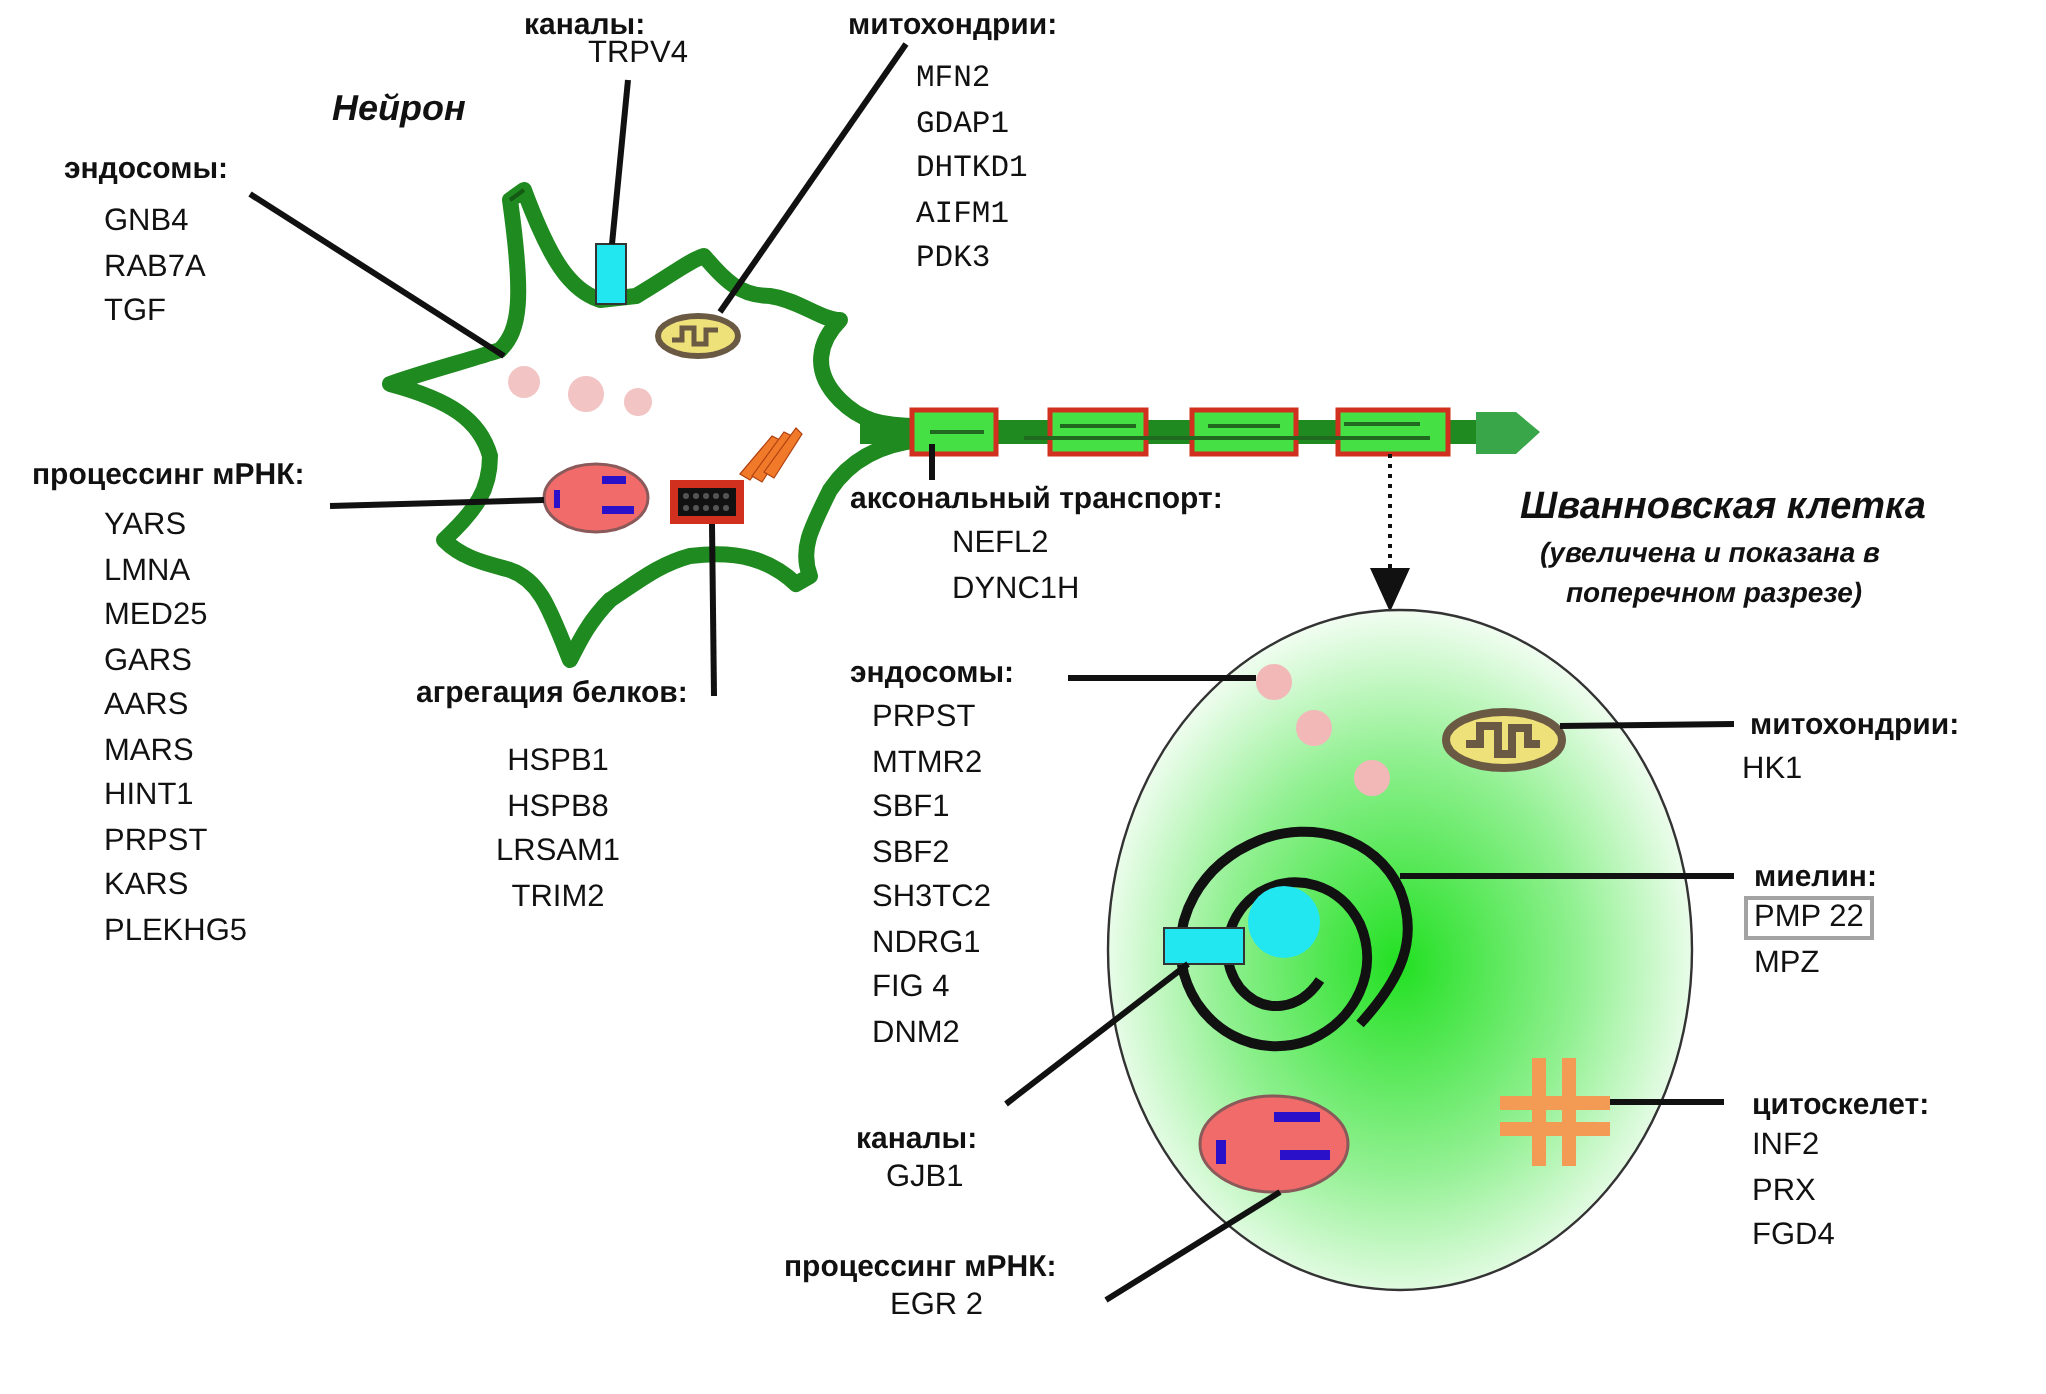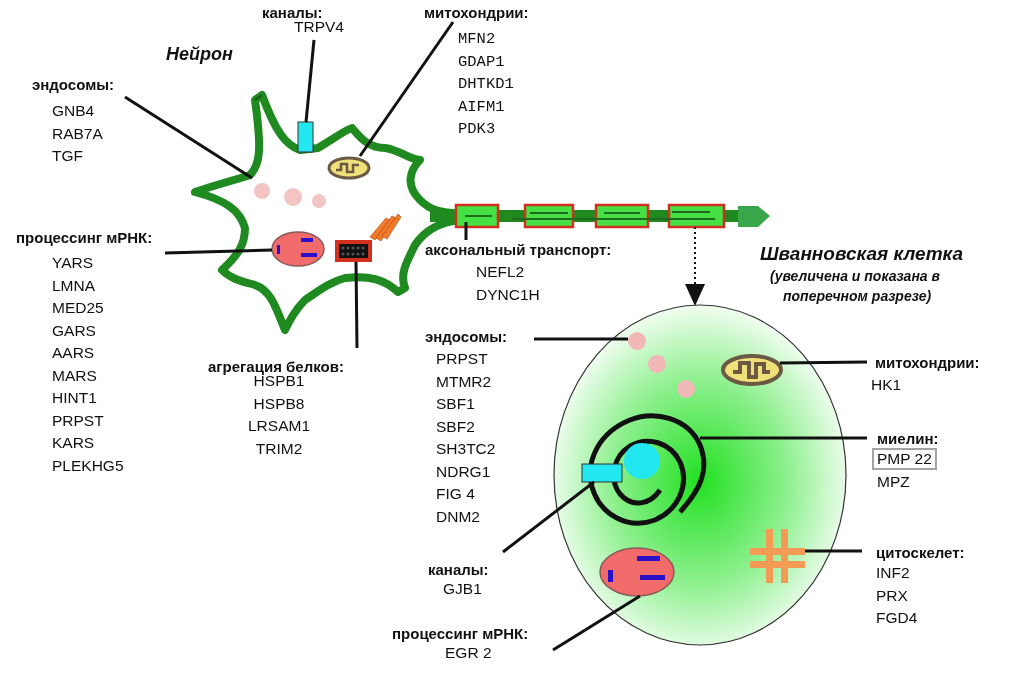--- a/index.html
+++ b/index.html
@@ -175,21 +175,21 @@
   <div>MED25</div>
   <div>GARS</div>
   <div>AARS</div>
   <div>MARS</div>
   <div>HINT1</div>
   <div>PRPST</div>
   <div>KARS</div>
   <div>PLEKHG5</div>
 </div>
 
-<div class="lbl" style="left:208px;top:358px;">агрегация белков:</div>
+<div class="lbl" style="left:208px;top:338px;">агрегация белков:</div>
 <div class="gene" style="left:248px;top:370px;text-align:center;">
   <div>HSPB1</div>
   <div>HSPB8</div>
   <div>LRSAM1</div>
   <div>TRIM2</div>
 </div>
 
 <div class="lbl" style="left:425px;top:241px;text-align:right;">аксональный транспорт:</div>
 <div class="gene" style="left:476px;top:261px;">
   <div>NEFL2</div>

